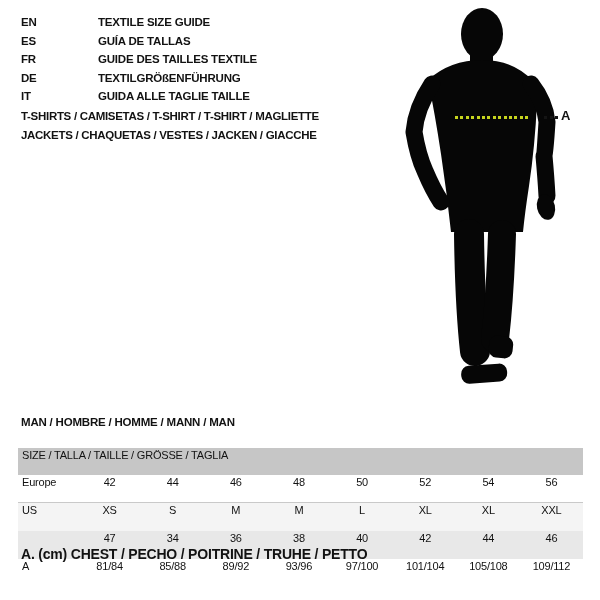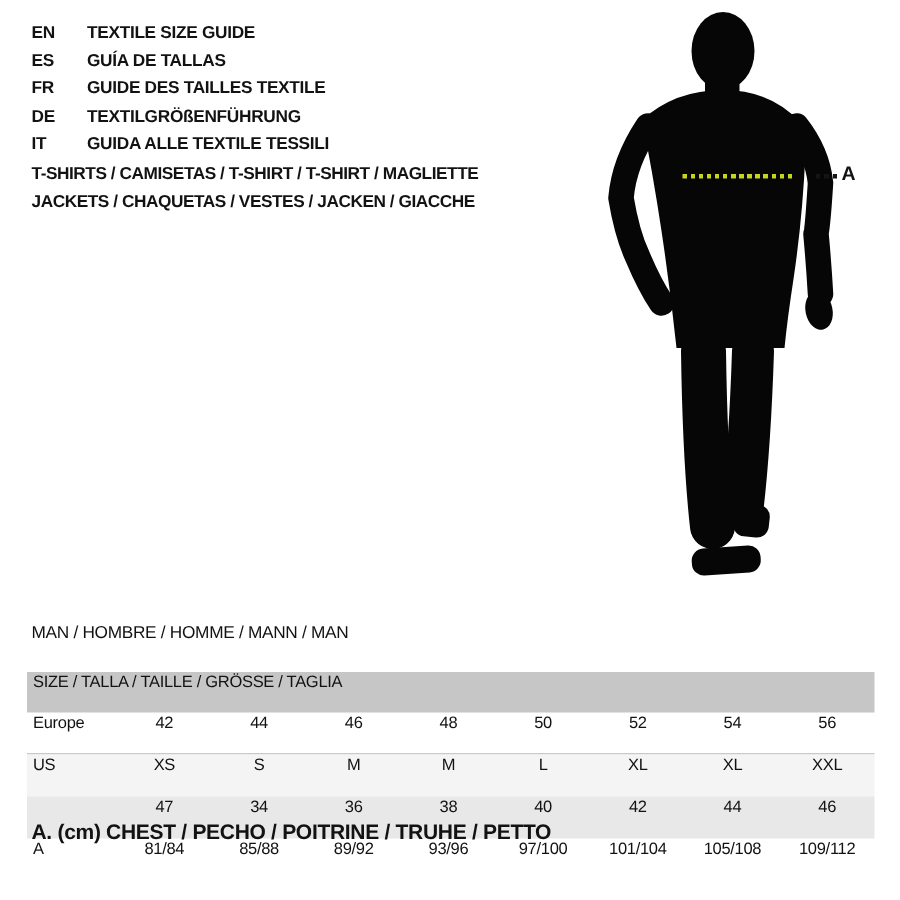--- a/index.html
+++ b/index.html
@@ -8,42 +8,42 @@
     position: relative;
     background: #ffffff;
     font-family: "Liberation Sans", sans-serif;
     color: #121212;
     overflow: hidden;
   }
   .abs { position: absolute; }
 
   
   .lang-list { left: 21px; top: 13px; }
-  .lang-row { display: flex; line-height: 18.5px; font-size: 11.5px; font-weight: 700; letter-spacing: -0.2px; }
+  .lang-row { display: flex; line-height: 18.5px; font-size: 11.5px; font-weight: 700; letter-spacing: -0.2px; gap: 40px; }
   .lang-code { width: 37px; }
 
   
   .categories { left: 21px; top: 107px; font-size: 11.5px; font-weight: 700; line-height: 19px; letter-spacing: -0.3px; }
 
   
   .figure { left: 405px; top: 6px; width: 175px; height: 392px; }
   .figure svg { display: block; color: var(--silhouette, #060606); }
   .dash { position: absolute; height: 3px; }
   .dash-accent {
     left: 50px; top: 110px; width: 74px;
     background: repeating-linear-gradient(90deg, var(--dash-accent, #c6d41e) 0 3px, transparent 3px 5.4px);
   }
   .dash-dark {
     left: 139px; top: 110px; width: 16px;
     background: repeating-linear-gradient(90deg, var(--dash-dark, #141414) 0 3px, transparent 3px 5.6px);
   }
   .measure-label { position: absolute; left: 156px; top: 102px; font-size: 13px; font-weight: 600; }
 
   
-  .man-title { left: 21px; top: 416px; font-size: 11.5px; font-weight: 400; letter-spacing: -0.2px; }
+  .man-title { left: 21px; top: 416px; font-size: 11.5px; font-weight: 700; letter-spacing: -0.2px; }
 
   
   .size-table { left: 18px; top: 448px; width: 565px; font-size: 11px; letter-spacing: -0.2px; }
   .thead {
     background: var(--header-bg, #c6c6c6);
     height: 27px; line-height: 15px; padding-left: 4px;
   }
   .trow { display: grid; grid-template-columns: 60px repeat(8, 1fr); height: 28px; line-height: 15px; }
   .trow .lbl { text-align: left; padding-left: 4px; }
   .trow .val { text-align: center; }
@@ -69,21 +69,21 @@
   <div class="lang-row">
     <span class="lang-code">FR</span>
     <span class="lang-label">GUIDE DES TAILLES TEXTILE</span>
   </div>
   <div class="lang-row">
     <span class="lang-code">DE</span>
     <span class="lang-label">TEXTILGRÖßENFÜHRUNG</span>
   </div>
   <div class="lang-row">
     <span class="lang-code">IT</span>
-    <span class="lang-label">GUIDA ALLE TEXTILE TESSILI</span>
+    <span class="lang-label">GUIDA ALLE TAGLIE TAILLE</span>
   </div>
 </div>
 
 <div class="abs categories">
   <div>T-SHIRTS / CAMISETAS / T-SHIRT / T-SHIRT / MAGLIETTE</div>
   <div>JACKETS / CHAQUETAS / VESTES / JACKEN / GIACCHE</div>
 </div>
 
 <div class="abs figure">
   <svg viewBox="0 0 175 392" width="175" height="392" aria-hidden="true">

